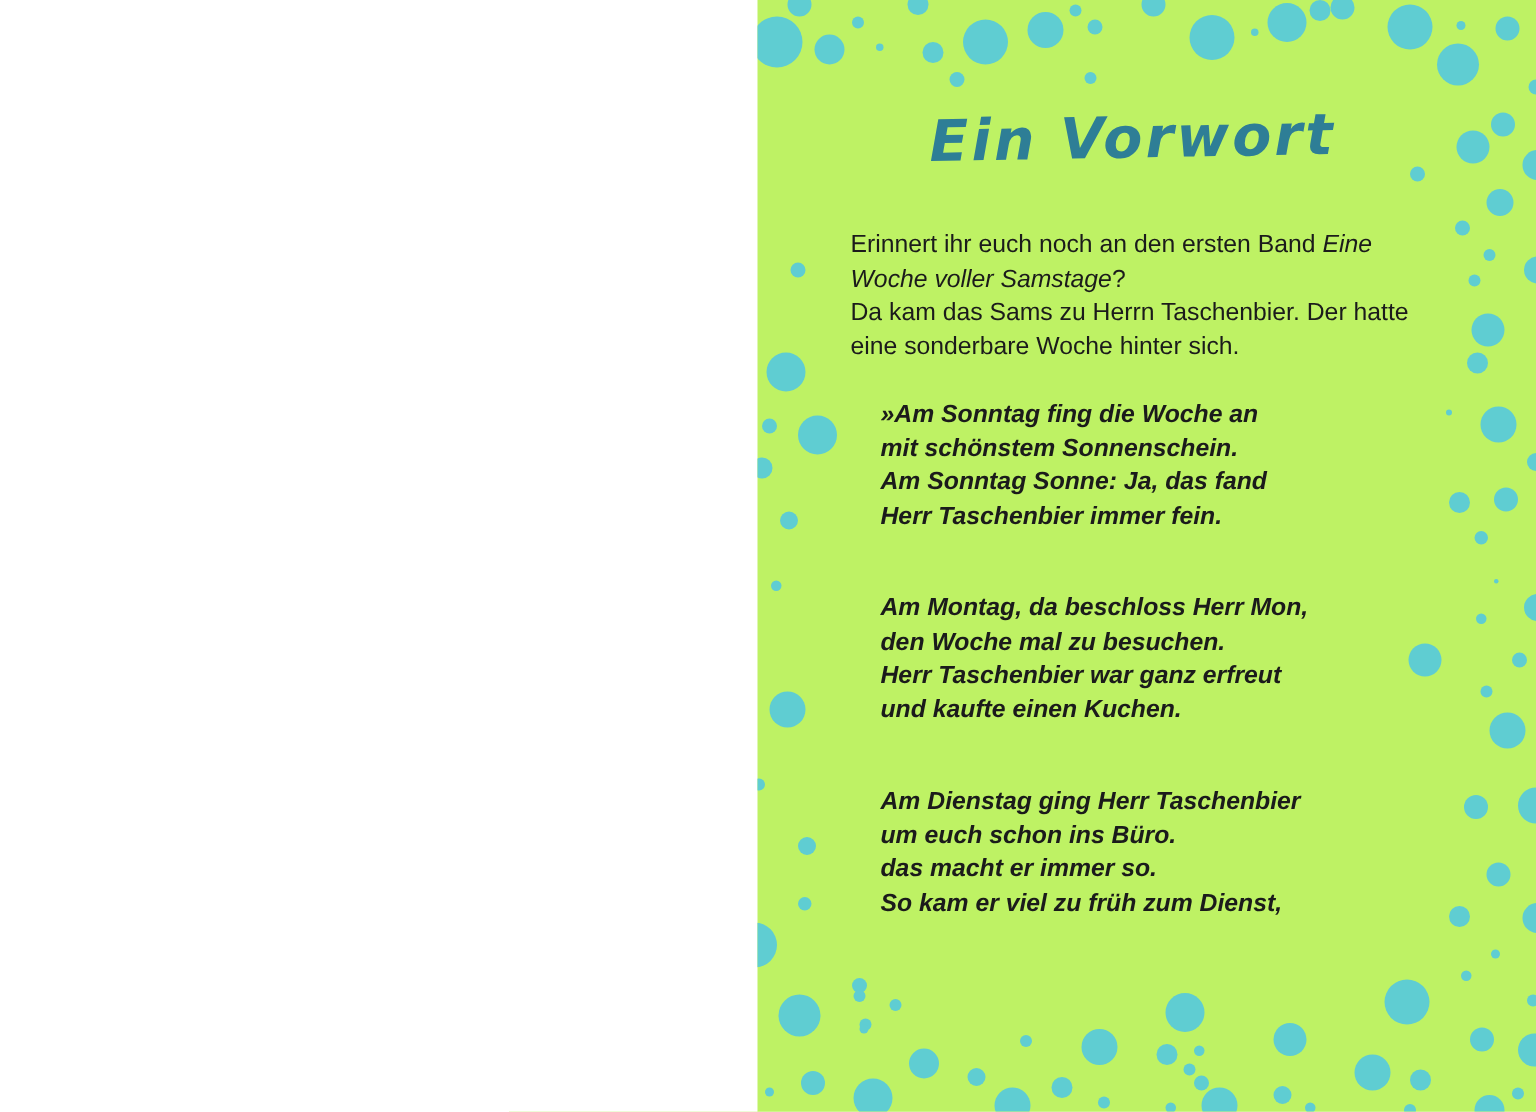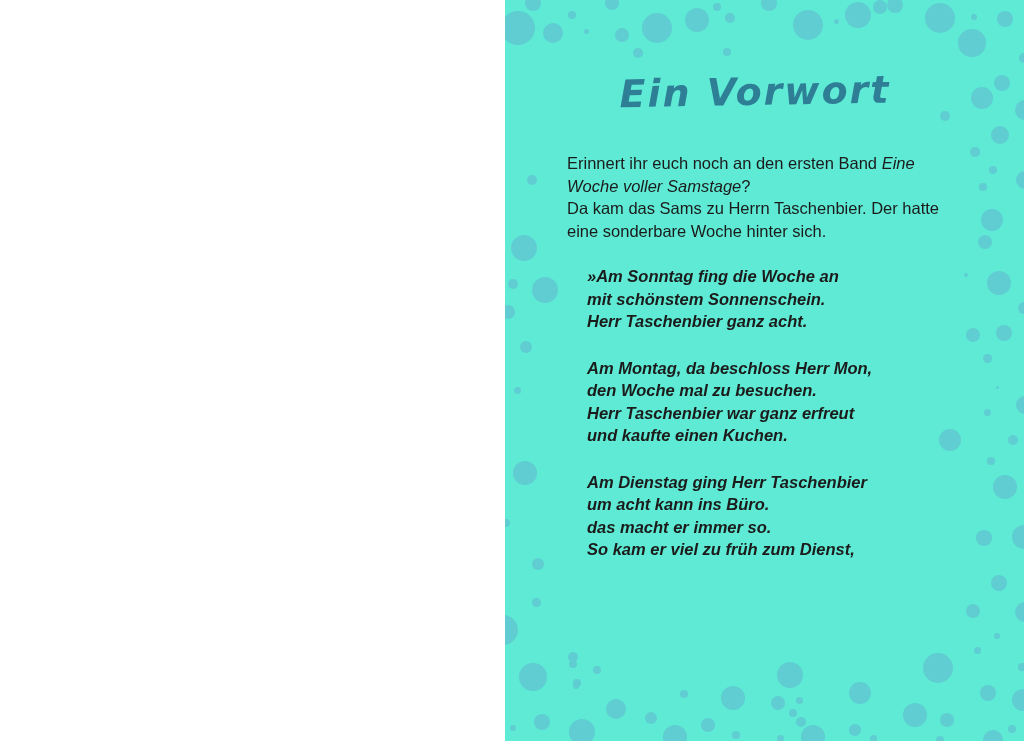--- a/index.html
+++ b/index.html
@@ -14,21 +14,21 @@
     font-family:"Liberation Sans", sans-serif;
     position:relative;
     overflow:hidden;
   }
   .left-blank{
     position:absolute;left:0;top:0;width:505px;height:741px;
     background:#ffffff;
   }
   .page{
     position:absolute;left:505px;top:0;width:519px;height:741px;
-    background:#5eead4;
+    background:#bef264;
     overflow:hidden;
   }
   .dot{
     position:absolute;
     background:var(--dot);
     border-radius:50%;
   }
   .content{
     position:absolute;left:62px;top:0;width:376px;
     color:var(--text);
@@ -51,21 +51,21 @@
     line-height:22.5px;
   }
   .intro p{margin:0;}
   .poem{
     margin-top:23px;
     padding-left:20px;
     font-size:16.5px;
     line-height:22.5px;
     font-style:italic;
   }
-  .stanza + .stanza{margin-top:24px;}
+  .stanza + .stanza{margin-top:39px;}
   .poem-line{white-space:nowrap;font-weight:bold;}
 </style>
 </head>
 <body>
 
 <div class="left-blank"></div>
 
 <div class="page">
   <div id="dots">
       <div class="dot" style="left: 20px; top: -5px; width: 16px; height: 16px;"></div>
@@ -177,29 +177,30 @@
 
     <div class="intro">
       <p><span>Erinnert ihr euch noch an den ersten Band </span><i>Eine Woche voller Samstage</i><span>?</span></p>
       <p>Da kam das Sams zu Herrn Taschenbier. Der hatte eine sonderbare Woche hinter sich.</p>
     </div>
 
     <div class="poem">
       <div class="stanza">
         <div class="poem-line">»Am Sonntag fing die Woche an</div>
         <div class="poem-line">mit schönstem Sonnenschein.</div>
-        <div class="poem-line">Herr Taschenbier ganz acht.</div>
+        <div class="poem-line">Am Sonntag Sonne: Ja, das fand</div>
+        <div class="poem-line">Herr Taschenbier immer fein.</div>
       </div>
       <div class="stanza">
         <div class="poem-line">Am Montag, da beschloss Herr Mon,</div>
         <div class="poem-line">den Woche mal zu besuchen.</div>
         <div class="poem-line">Herr Taschenbier war ganz erfreut</div>
         <div class="poem-line">und kaufte einen Kuchen.</div>
       </div>
       <div class="stanza">
         <div class="poem-line">Am Dienstag ging Herr Taschenbier</div>
-        <div class="poem-line">um acht kann ins Büro.</div>
+        <div class="poem-line">um euch schon ins Büro.</div>
         <div class="poem-line">das macht er immer so.</div>
         <div class="poem-line">So kam er viel zu früh zum Dienst,</div>
       </div>
     </div>
   </div>
 </div>
 
 </body></html>

